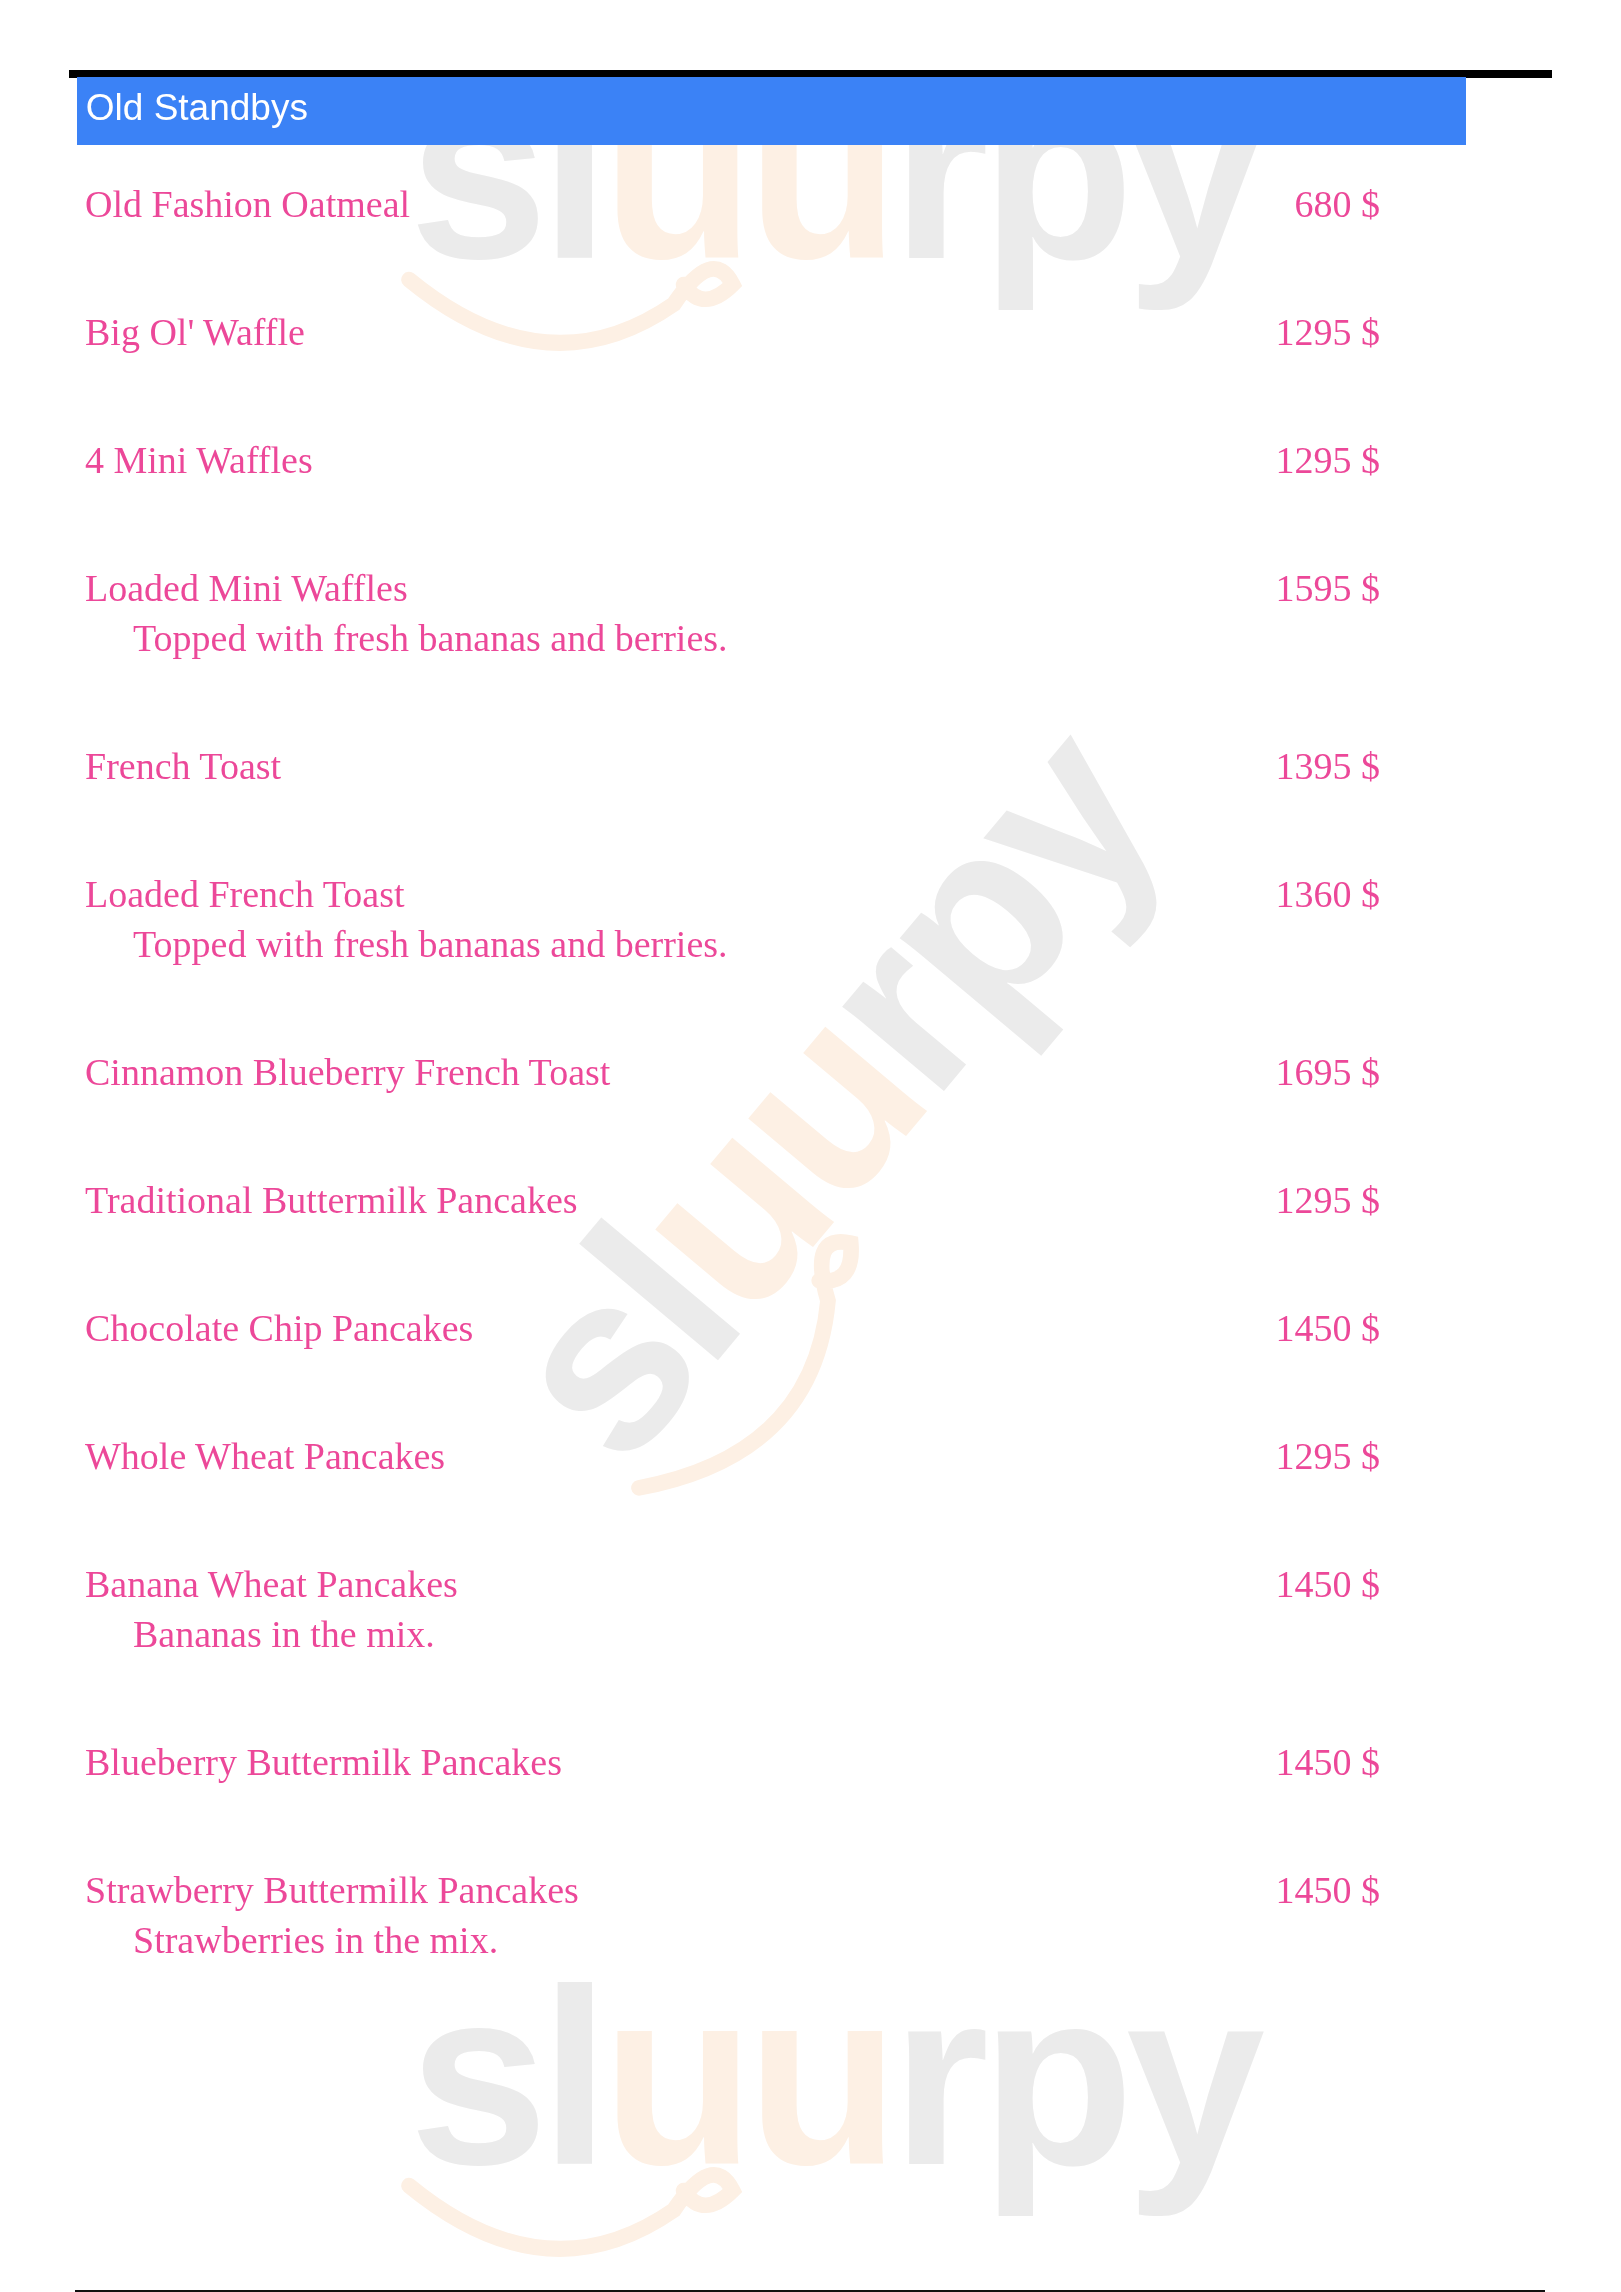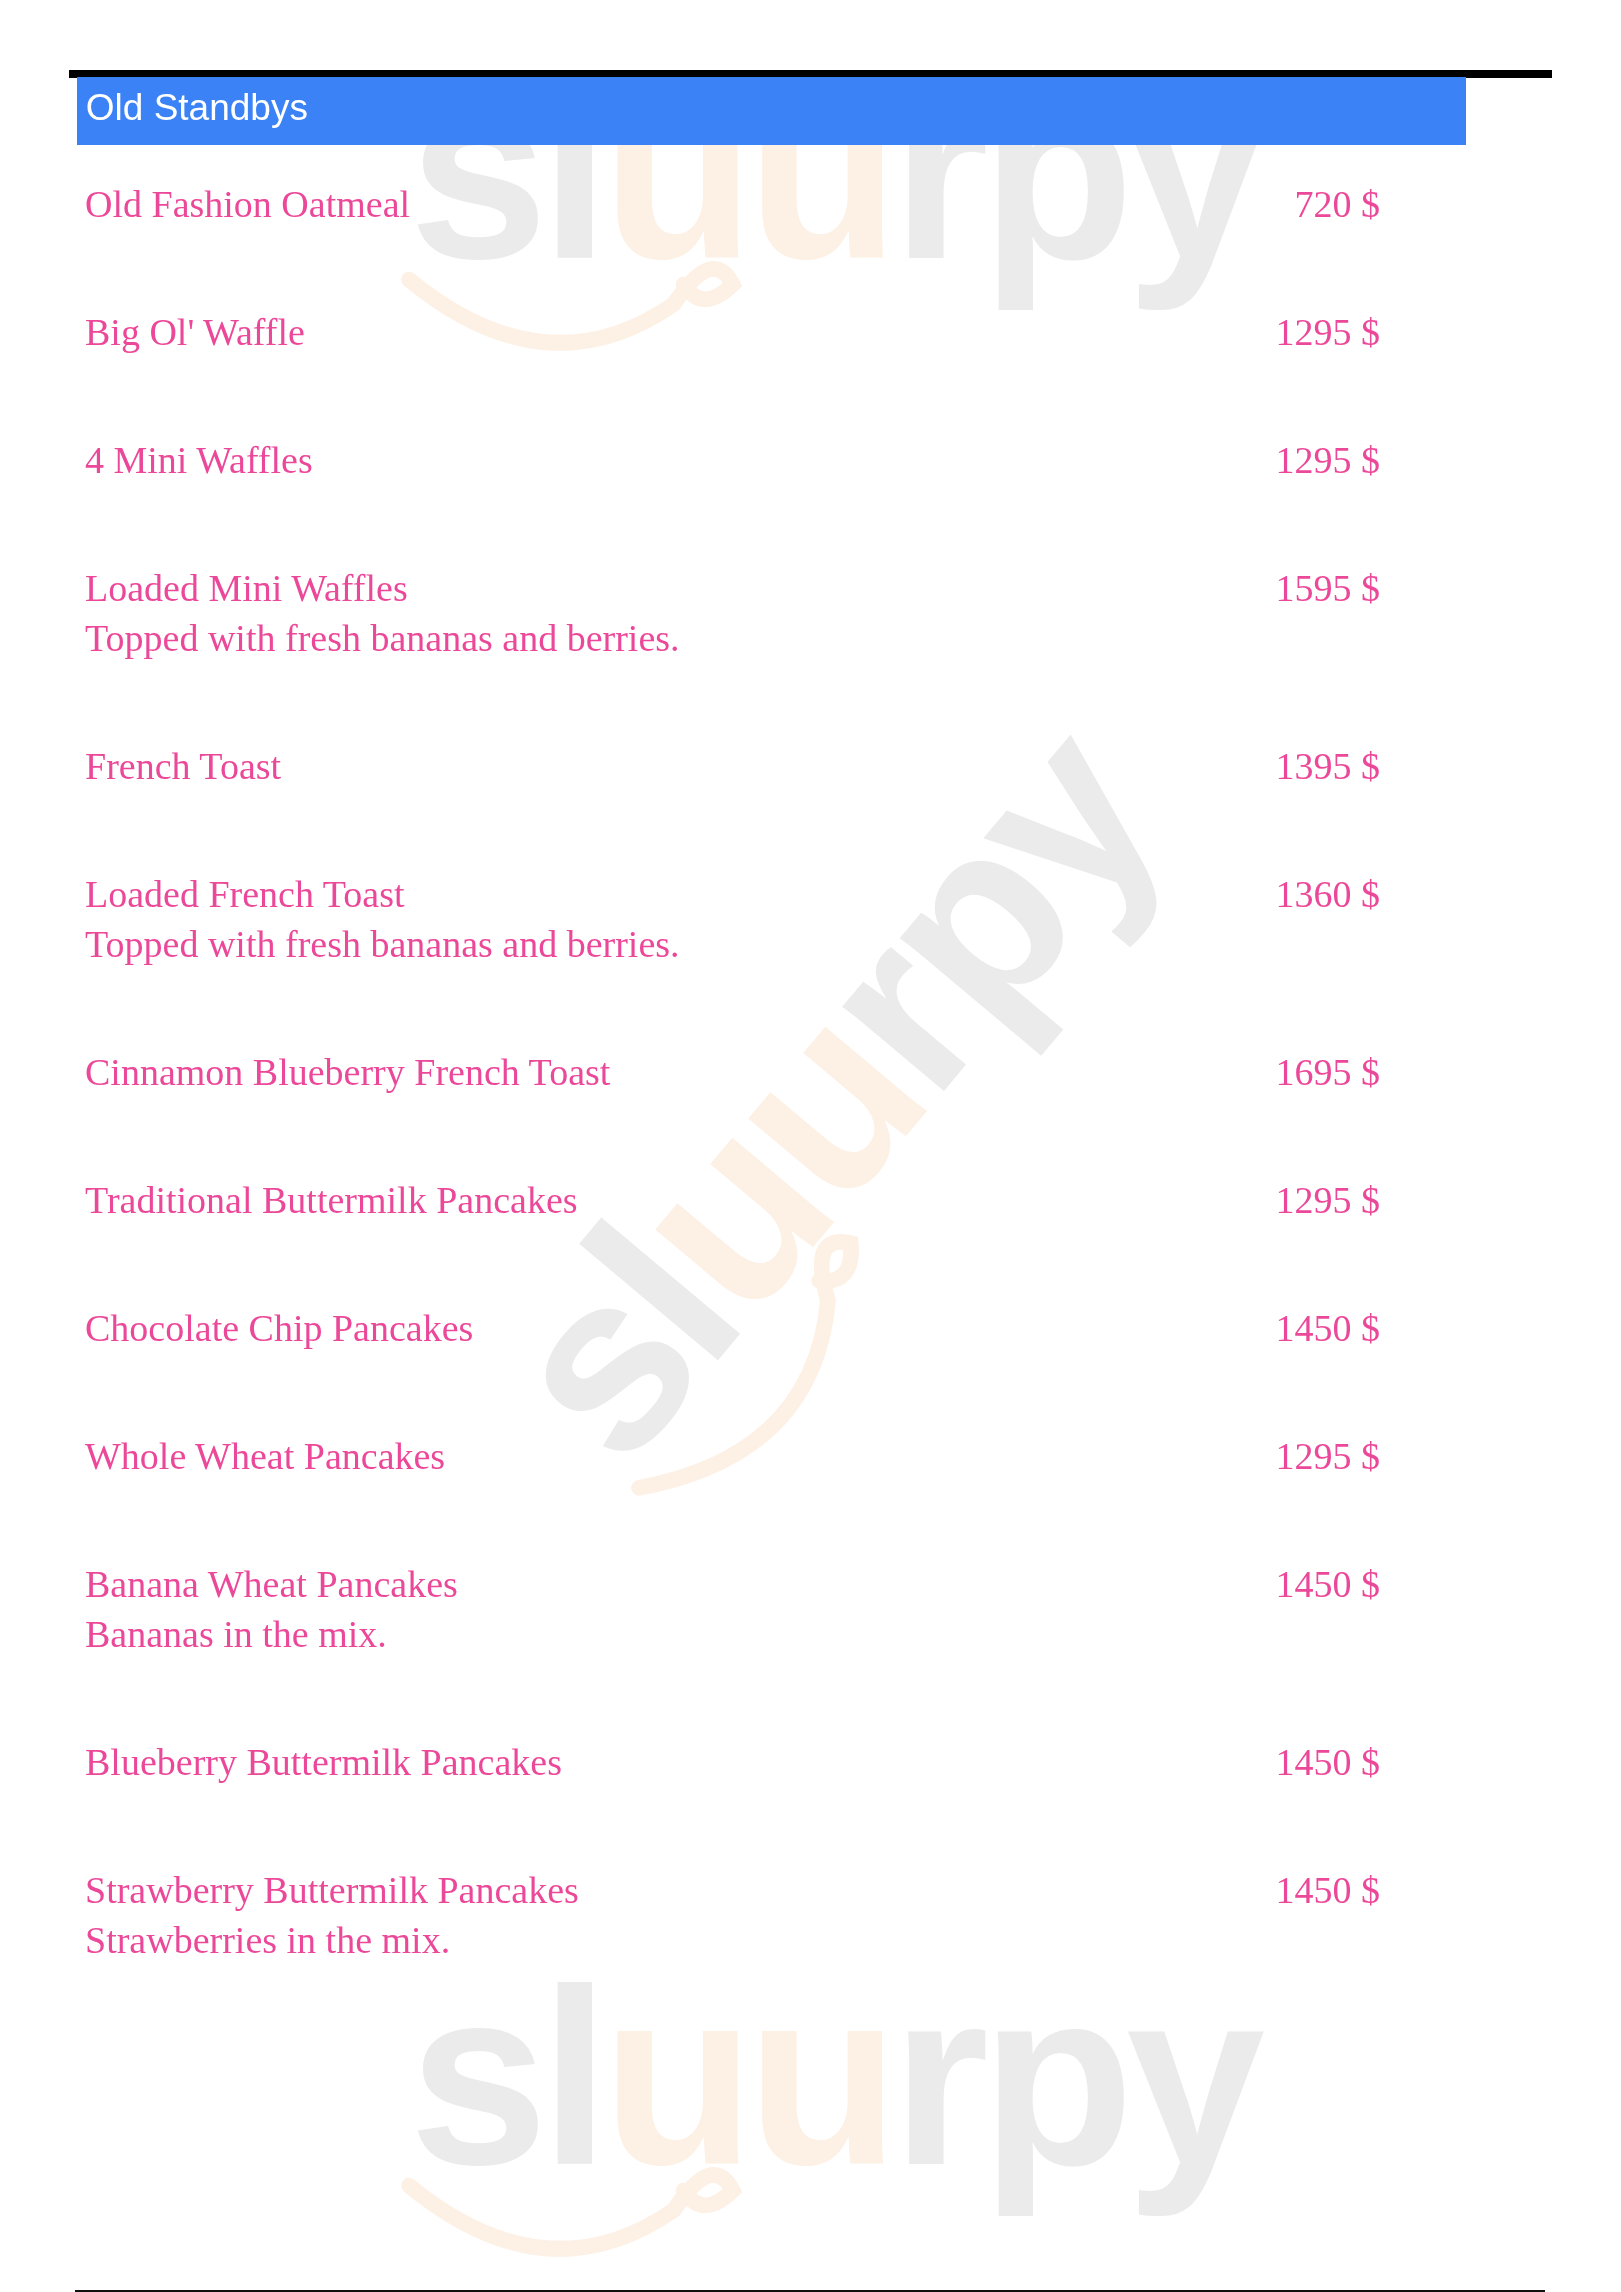--- a/index.html
+++ b/index.html
@@ -5,21 +5,21 @@
   html, body { margin:0; padding:0; background:#ffffff; }
   body { width:1621px; height:2293px; position:relative; overflow:hidden; }
   .wm { position:absolute; pointer-events:none; }
   .wm svg { display:block; overflow:visible; }
   .topbar { position:absolute; left:69px; top:70px; width:1483px; height:7.8px; background:#000; }
   .section-header { position:absolute; left:77px; top:77px; width:1389px; height:68px; background:#3b82f6; }
   .section-title { position:absolute; left:8.8px; top:5.9px; font-family:"Liberation Sans", sans-serif; font-size:37px; line-height:49px; color:#ffffff; white-space:nowrap; }
   .items { position:absolute; left:85px; top:179px; width:1295px; font-family:"Liberation Serif", serif; font-size:38px; line-height:50px; color:#ec4899; }
   .item { position:relative; margin-bottom:78px; }
   .item-name { display:block; white-space:nowrap; }
-  .item-desc { display:block; white-space:nowrap; }
+  .item-desc { display:block; white-space:nowrap;margin-left:48px; }
   .item-price { position:absolute; right:0; top:0; white-space:nowrap; }
   .bottom-rule { position:absolute; left:75px; top:2290px; width:1470px; height:2px; background:#111; }
   .wm-gray { fill:#ebebeb; }
   .wm-orange { fill:#fdf0e4; }
   .wm-smile { fill:none; stroke:#fdf0e4; stroke-width:16; stroke-linecap:round; }
 </style>
 </head>
 <body>
 
 <div class="wm" style="left:409px; top:59px; width:814px; height:304px;">
@@ -45,21 +45,21 @@
 
 <div class="topbar"></div>
 
 <div class="section-header">
   <span class="section-title">Old Standbys</span>
 </div>
 
 <div class="items">
   <div class="item">
     <span class="item-name">Old Fashion Oatmeal</span>
-    <span class="item-price">720 $</span>
+    <span class="item-price">680 $</span>
   </div>
   <div class="item">
     <span class="item-name">Big Ol' Waffle</span>
     <span class="item-price">1295 $</span>
   </div>
   <div class="item">
     <span class="item-name">4 Mini Waffles</span>
     <span class="item-price">1295 $</span>
   </div>
   <div class="item">

